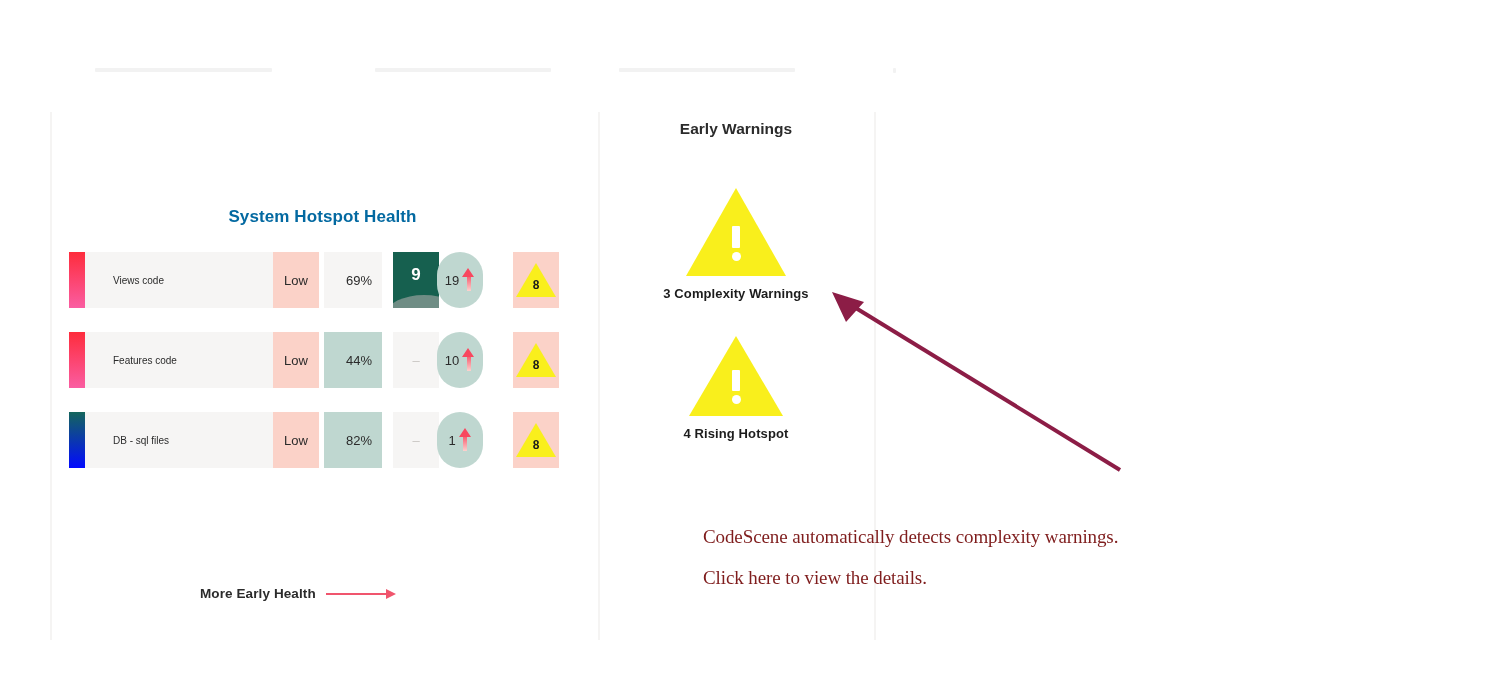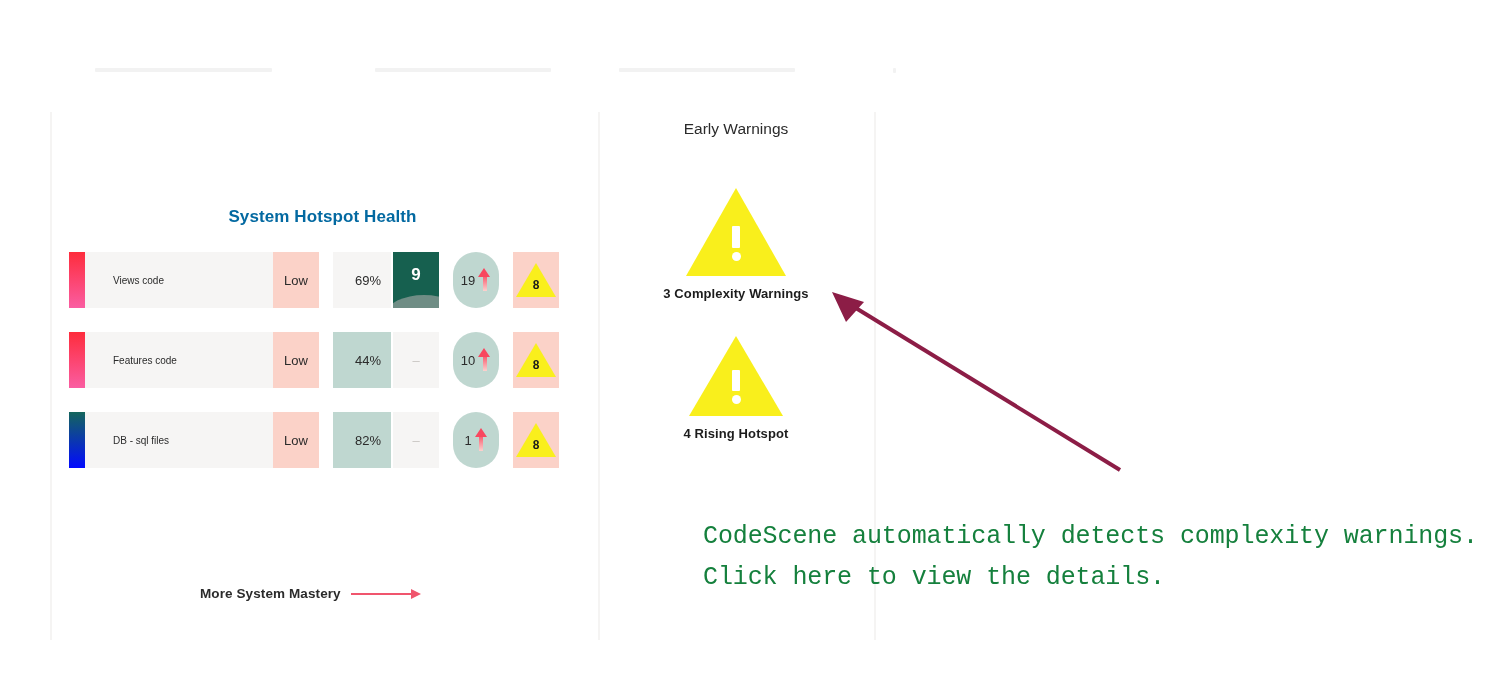--- a/index.html
+++ b/index.html
@@ -120,23 +120,23 @@
     top: 0;
     width: 46px;
     height: 56px;
     display: flex;
     align-items: center;
     justify-content: center;
     font-size: 13px;
     color: #2b2b2b;
   }
   .cell.k0 { left: 223px; }
-  .cell.k1 { left: 283px; padding-left: 12px; }
+  .cell.k1 { left: 274px; padding-left: 12px; }
   .cell.k2 { left: 343px; }
-  .cell.k3 { left: 403px; border-radius: 27px; }
+  .cell.k3 { left: 387px; border-radius: 27px; }
   .cell.k4 { left: 463px; }
 
   .bg-pink   { background: #fbd2c8; }
   .bg-grey   { background: #f6f5f4; }
   .bg-teal   { background: #bfd7d0; }
   .bg-none   { background: #f6f5f4; }
   .dash      { color: #c9c6c3; font-size: 13px; }
 
   
   .health-chip {
@@ -271,21 +271,21 @@
     width: 276px;
     height: 528px;
   }
   #warnings-title {
     position: absolute;
     left: 0;
     top: 8px;
     width: 276px;
     text-align: center;
     font-size: 15.5px;
-    font-weight: 400;
+    font-weight: 700;
     color: #2b2b2b;
   }
   .warn-block {
     position: absolute;
     left: 0;
     width: 276px;
     text-align: center;
   }
   #warn-block-0 { top: 76px; }
   #warn-block-1 { top: 224px; }
@@ -354,24 +354,24 @@
     top: 280px;
     width: 320px;
     height: 210px;
     pointer-events: none;
   }
   #annotation-text {
     position: absolute;
     left: 703px;
     top: 516px;
     width: 790px;
-    font-size: 25px;
+    font-size: 19px;
     line-height: 41px;
-    color: #15803d;
-    font-family: Liberation Mono, monospace;
+    color: #7f1d1d;
+    font-family: Liberation Serif, serif;
     font-weight: 400;
     letter-spacing: -0.1px;
   }
 </style>
 </head>
 <body>
 
 <div class="skeleton-bar" id="sk1"></div>
 <div class="skeleton-bar" id="sk2"></div>
 <div class="skeleton-bar" id="sk3"></div>
@@ -449,21 +449,21 @@
         <span class="risk-tri">
           <span class="tri"></span>
           <span class="tri-num">8</span>
         </span>
       </div>
     </div>
 
   </div>
 
   <div id="more-link">
-    <span class="txt">More System Mastery</span>
+    <span class="txt">More Early Health</span>
     <span class="arrow-line"></span>
   </div>
 
 </div>
 
 <div id="warnings-panel">
   <div id="warnings-title">Early Warnings</div>
 
   <div class="warn-block" id="warn-block-0">
     <div class="warn-tri">

